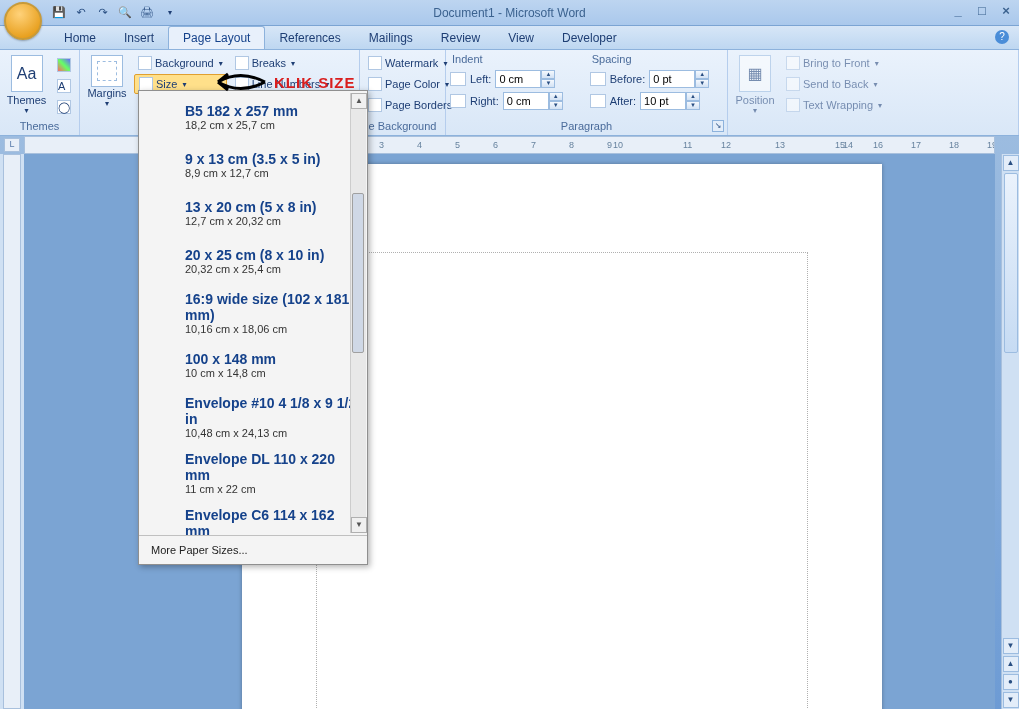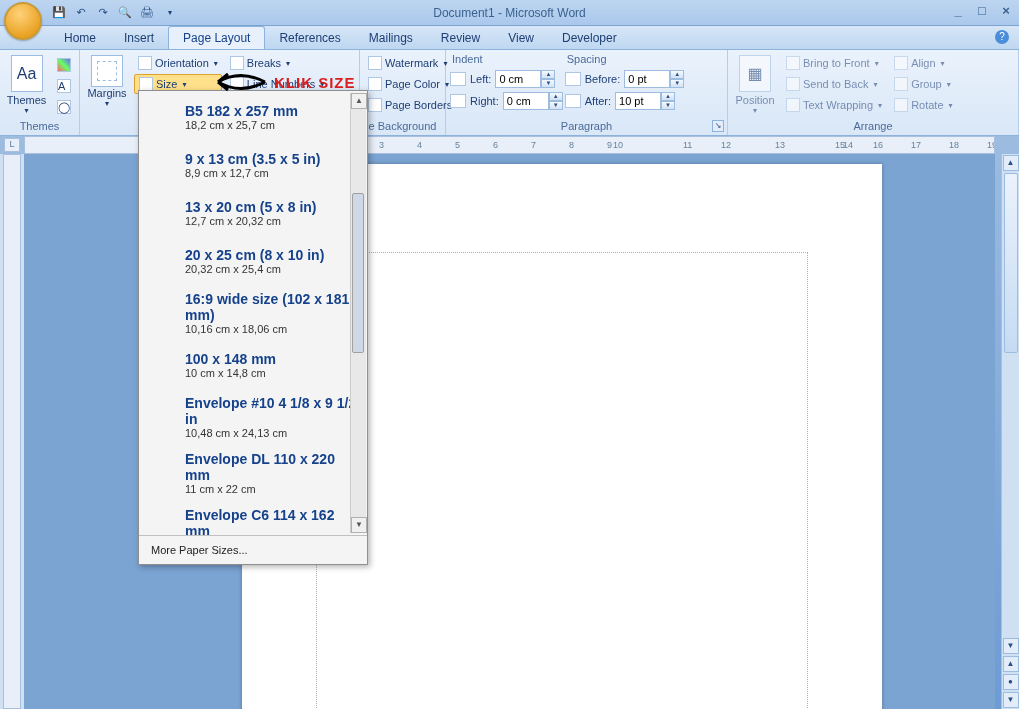--- a/index.html
+++ b/index.html
@@ -139,21 +139,21 @@
   <div class="group" style="width:280px">
     <div class="group-body">
       <div class="bigbtn">
         <div class="margin-icon"></div>
         <span>Margins</span>
           <span style="font-size:8px">▾</span>
       </div>
       <div class="col">
         <span class="smallbtn dd-arrow">
             <span class="ic"></span>
-            <span>Orientation</span>
+            <span>Background</span>
           </span>
         <span class="smallbtn active dd-arrow">
             <span class="ic"></span>
             <span>Size</span>
           </span>
         <span class="smallbtn dd-arrow" style="visibility:hidden">
             <span class="ic"></span>
             <span>Columns</span>
           </span>
       </div>
@@ -190,21 +190,21 @@
       <span class="smallbtn">
             <span class="ic"></span>
             <span>Page Borders</span>
           </span>
     </div>
       </div>
     <div class="group-label">e Background</div>
   </div>
 
   <div class="group" style="width:282px">
-    <div class="group-body" style="gap:2px">
+    <div class="group-body" style="gap:27px">
       <div class="col">
         <div class="group-heading">Indent</div>
         <div class="indent-row">
           <span class="lbl-ic"></span>
           <span>Left:</span>
           <div class="spin">
               <input value="0 cm" style="">
               <div class="spinbtns">
                 <span>▲</span>
                 <span>▼</span>
@@ -267,36 +267,21 @@
           </span>
         <span class="smallbtn dd-arrow">
             <span class="ic"></span>
             <span>Send to Back</span>
           </span>
         <span class="smallbtn dd-arrow">
             <span class="ic"></span>
             <span>Text Wrapping</span>
           </span>
       </div>
-      <div class="col" style="opacity:.55">
-        <span class="smallbtn dd-arrow">
-            <span class="ic"></span>
-            <span>Align</span>
-          </span>
-        <span class="smallbtn dd-arrow">
-            <span class="ic"></span>
-            <span>Group</span>
-          </span>
-        <span class="smallbtn dd-arrow">
-            <span class="ic"></span>
-            <span>Rotate</span>
-          </span>
-      </div>
-    </div>
-    <div class="group-label">Arrange</div>
+    </div>
   </div>
 </div>
 
 <div class="annotation">
   <svg width="60" height="36">
       <path d="M55 18 Q 30 5 8 18 M8 18 L18 10 M8 18 L18 26 M55 18 Q 30 31 8 18" stroke="#000" stroke-width="3" fill="none"></path>
     </svg>
   <span class="txt">KLIK SIZE</span>
 </div>
 

